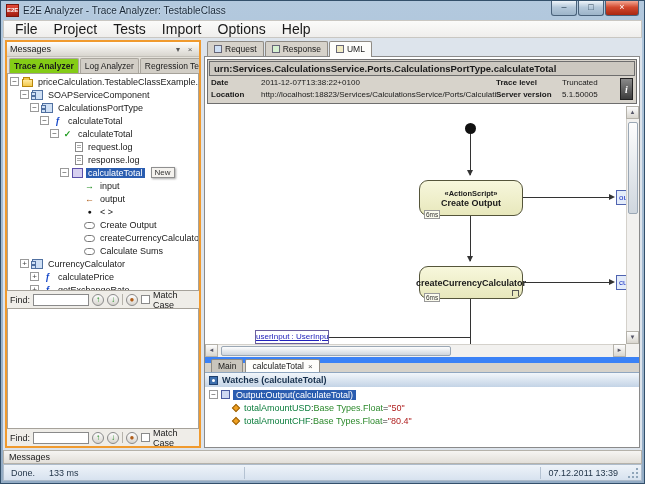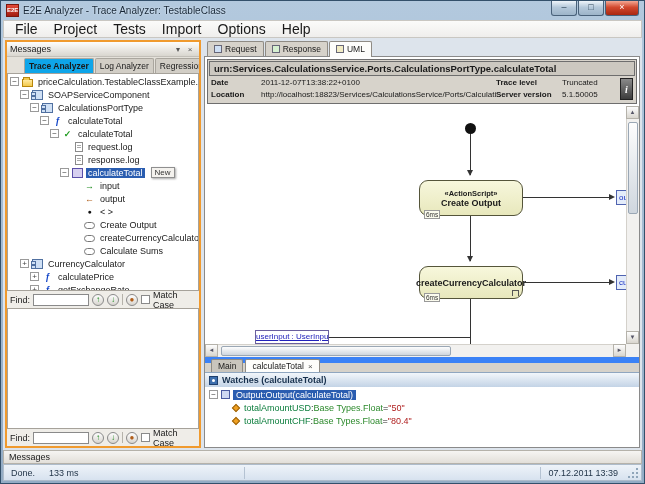--- a/index.html
+++ b/index.html
@@ -30,21 +30,21 @@
   
   .left-panel { width:196px; border:2px solid #f09a2e; background:#efedе8; background:#efede8;
     display:flex; flex-direction:column; overflow:hidden; }
   .lp-header { height:15px; background:linear-gradient(#fdfdfc,#d9d6cf); border-bottom:1px solid #c2bfb8;
     display:flex; align-items:center; padding:0 3px; }
   .lp-title { font-size:9px; flex:1; }
   .lp-hicon { width:12px; font-size:8px; text-align:center; color:#555; }
   .lp-tabs { height:16px; display:flex; align-items:flex-end; background:#e4e1da; padding-left:2px; gap:1px; }
   .lp-tab { font-size:8.5px; padding:2px 4px 2px; border:1px solid #aaa69e; border-bottom:none; background:#d2cec6;
     border-radius:2px 2px 0 0; white-space:nowrap; }
-  .lp-tab.sel { background:#0ea5e9; font-weight:bold;margin-left:15px; }
+  .lp-tab.sel { background:#84cc16; font-weight:bold; }
   .tree { height:218px; background:#fff; border:1px solid #a6a29a; margin:0; overflow:hidden; padding-top:1px; }
   .trow { height:13px; display:flex; align-items:center; white-space:nowrap; font-size:9px; }
   .exp { width:9px; height:9px; border:1px solid #9a9a9a; background:#fff; font-size:8px; line-height:7px;
     text-align:center; color:#444; margin-right:3px; flex:none; }
   .ticon { width:11px; height:10px; margin-right:3px; flex:none; position:relative; }
   .ticon.folder { background:linear-gradient(#ffe9a0,#f2c94c); border:1px solid #b8860b; height:8px; margin-top:2px; }
   .ticon.folder::before { content:""; position:absolute; top:-3px; left:0; width:5px; height:2px; background:#f2c94c; border:1px solid #b8860b; border-bottom:none; }
   .ticon.comp { background:#cfe0f5; border:1px solid #5070a0; }
   .ticon.comp::before { content:""; position:absolute; left:-2px; top:1px; width:3px; height:2px; background:#cfe0f5; border:1px solid #5070a0; }
   .ticon.comp::after { content:""; position:absolute; left:-2px; top:5px; width:3px; height:2px; background:#cfe0f5; border:1px solid #5070a0; }

